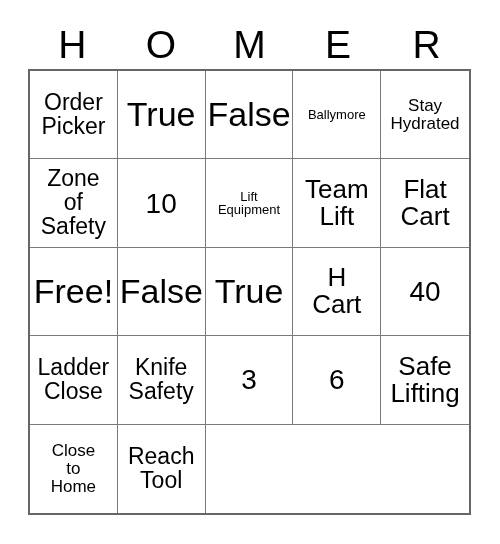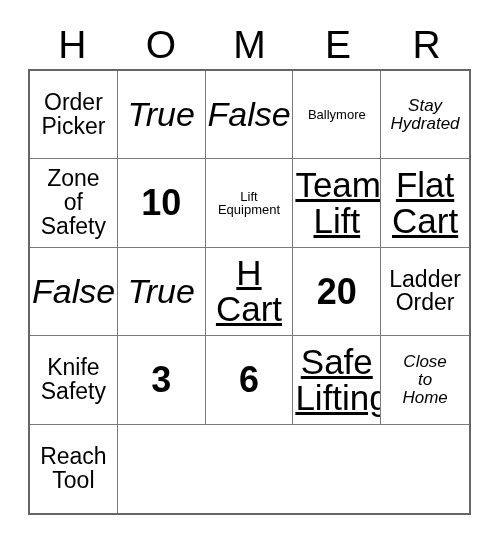--- a/index.html
+++ b/index.html
@@ -70,26 +70,26 @@
   .cell:nth-child(n+21) {
     border-bottom: none;
   }
   .cell-text {
     display: block;
     width: 100%;
     line-height: 1.04;
     color: #000000;
     white-space: pre-line;
   }
-  .fs-xl { font-size: 34px; font-style: italic; }
-  .fs-lg { font-size: 35px; text-decoration: underline; }
+  .fs-xl { font-size: 34px; }
+  .fs-lg { font-size: 26px; }
   .fs-md { font-size: 23px; }
-  .fs-sm { font-size: 17px; font-style: italic; }
+  .fs-sm { font-size: 17px; }
   .fs-xs { font-size: 13px; }
-  .fs-num { font-size: 36px; font-weight: bold; }
+  .fs-num { font-size: 28px; }
 </style>
 </head>
 <body>
 
 <div id="bingo-card">
 
   <div id="header-row">
     <div class="header-letter">H</div>
     <div class="header-letter">O</div>
     <div class="header-letter">M</div>
@@ -132,36 +132,39 @@
     <div class="cell">
         <span class="cell-text fs-lg">Team
 Lift</span>
       </div>
 
     <div class="cell">
         <span class="cell-text fs-lg">Flat
 Cart</span>
       </div>
     <div class="cell">
+        <span class="cell-text fs-xl">Free!</span>
+      </div>
+    <div class="cell">
         <span class="cell-text fs-xl">False</span>
       </div>
     <div class="cell">
         <span class="cell-text fs-xl">True</span>
       </div>
 
     <div class="cell">
         <span class="cell-text fs-lg">H
 Cart</span>
       </div>
     <div class="cell">
-        <span class="cell-text fs-num">20</span>
+        <span class="cell-text fs-num">40</span>
       </div>
     <div class="cell">
         <span class="cell-text fs-md">Ladder
-Order</span>
+Close</span>
       </div>
     <div class="cell">
         <span class="cell-text fs-md">Knife
 Safety</span>
       </div>
 
     <div class="cell">
         <span class="cell-text fs-num">3</span>
       </div>
     <div class="cell">

